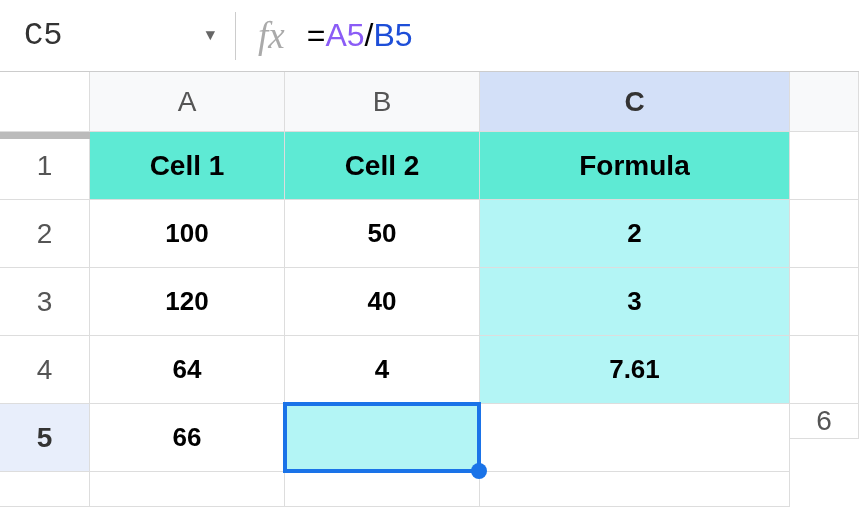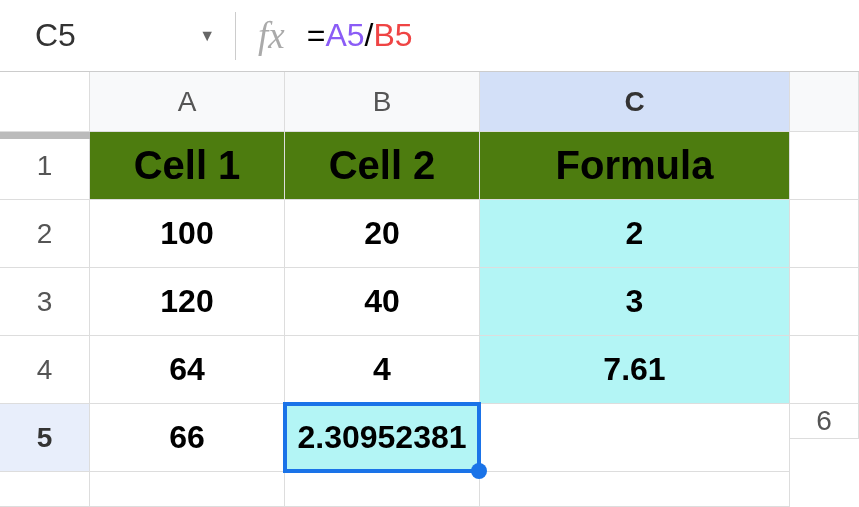--- a/index.html
+++ b/index.html
@@ -11,27 +11,28 @@
       overflow: hidden;
     }
     .formula-bar {
       display: flex;
       align-items: center;
       height: 72px;
       border-bottom: 1px solid #ccc;
     }
     .name-box {
       width: 235px;
-      padding-left: 35px;
+      padding-left: 24px;
       font-size: 32px;
       color: #333;
       display: flex;
       align-items: center;
       justify-content: space-between;
       padding-right: 20px;
+      font-family: Liberation Mono, monospace;
     }
     .name-box-dropdown {
       color: #666;
       font-size: 16px;
     }
     .divider-v {
       width: 1px;
       height: 48px;
       background: #ccc;
     }
@@ -44,21 +45,21 @@
     }
     .formula-input {
       font-size: 32px;
       color: #333;
       display: flex;
       align-items: center;
     }
     .formula-eq { color: #000; }
     .formula-ref1 { color: #8b5cf6; }
     .formula-op { color: #000; }
-    .formula-ref2 { color: #ef4444; }
+    .formula-ref2 { color: #1d4ed8; }
 
     .sheet {
       display: grid;
       grid-template-columns: 90px 195px 195px 310px 69px;
       position: relative;
     }
     .hdr {
       background: #f8f9fa;
       border-right: 1px solid #ddd;
       border-bottom: 1px solid #ddd;
@@ -94,29 +95,29 @@
       background: #d3e0f8;
       color: #333;
       font-weight: bold;
     }
     .cell {
       border-right: 1px solid #ddd;
       border-bottom: 1px solid #ddd;
       display: flex;
       align-items: center;
       justify-content: center;
-      font-size: 32px;
+      font-size: 26px;
       font-weight: bold;
       color: #000;
       height: 68px;
       background: #fff;
     }
     .cell.header-row {
-      background: #4d7c0f;
-      font-size: 40px;
+      background: #5eead4;
+      font-size: 28px;
     }
     .cell.cyan {
       background: #b3f5f5;
     }
     .cell.empty {
       background: #fff;
     }
     .cell.selected-cell {
       position: relative;
     }
@@ -195,21 +196,21 @@
     </div>
   <div class="cell empty"></div>
 
   <div class="row-hdr">
       <span>2</span>
     </div>
   <div class="cell">
       <span>100</span>
     </div>
   <div class="cell">
-      <span>20</span>
+      <span>50</span>
     </div>
   <div class="cell cyan">
       <span>2</span>
     </div>
   <div class="cell empty"></div>
 
   <div class="row-hdr">
       <span>3</span>
     </div>
   <div class="cell">
@@ -237,21 +238,20 @@
     </div>
   <div class="cell empty"></div>
 
   <div class="row-hdr selected">
       <span>5</span>
     </div>
   <div class="cell">
       <span>66</span>
     </div>
   <div class="cell cyan selected-cell">
-    <span>2.30952381</span>
     <div class="selection-border"></div>
     <div class="selection-handle"></div>
   </div>
   <div class="cell empty"></div>
 
   <div class="row-hdr row6">
       <span>6</span>
     </div>
   <div class="cell empty row6"></div>
   <div class="cell empty row6"></div>

